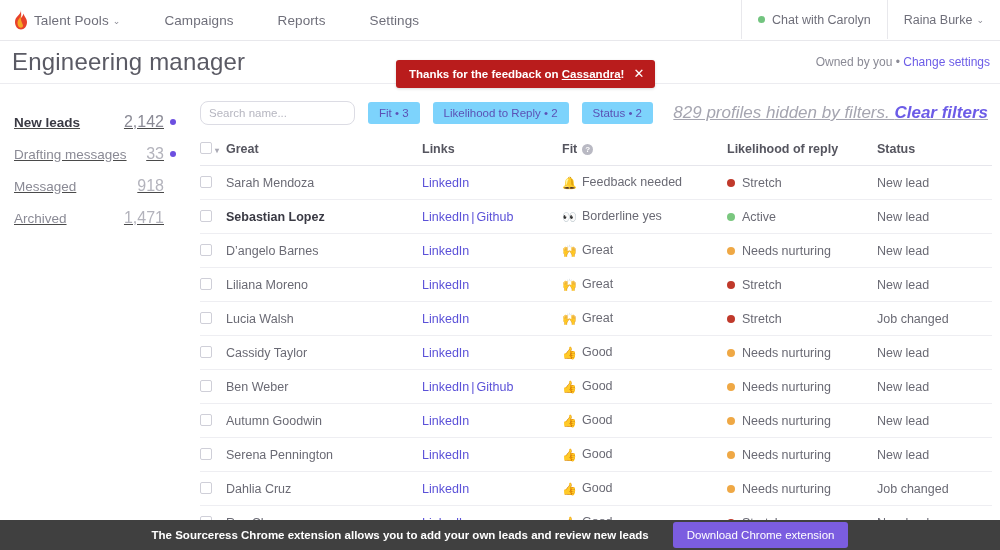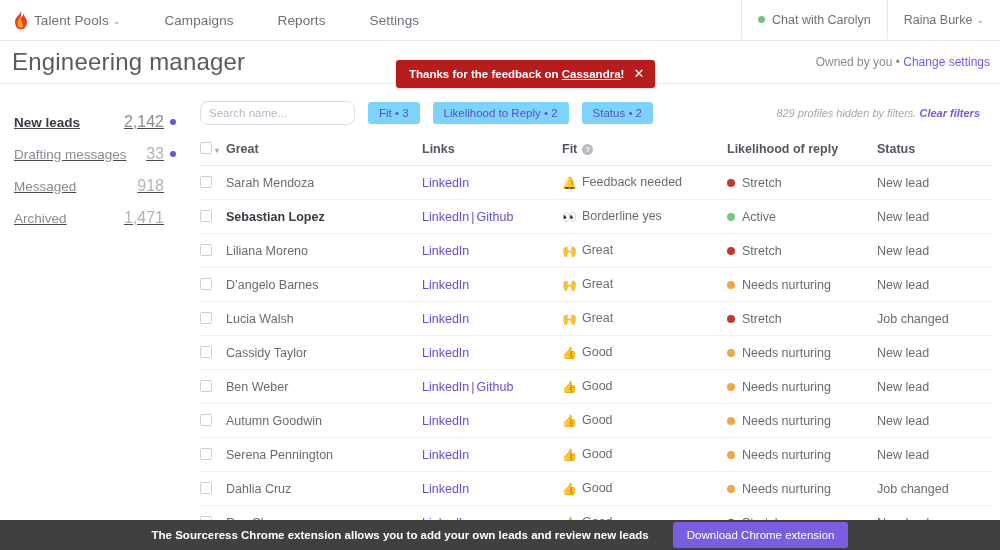--- a/index.html
+++ b/index.html
@@ -78,21 +78,21 @@
     width:155px; height:24px; border:1px solid #dcdce4; border-radius:8px;
     font-size:11.5px; padding:0 8px; color:#4a4a4a; outline:none;
     font-family:"Liberation Sans", sans-serif; background:#fff;
   }
   .search-input::placeholder { color:#b6b6c0; }
   .pill {
     margin-left:13px; background:#7dd3fc; color:#5b51b5; border-radius:3px;
     font-size:11.5px; padding:5px 11px; cursor:pointer; white-space:nowrap;
   }
   .hidden-note {
-    position:absolute; right:12px; font-size:11px; font-style:italic; color:#a5a5b0; white-space:nowrap;
+    position:absolute; right:4px; font-size:17px; font-style:italic; color:#a5a5b0; white-space:nowrap;text-decoration:underline;
   }
   .hidden-note a { color:#6c5ce7; font-weight:bold; text-decoration:none; cursor:pointer; }
 
   
   table.leads { width:100%; border-collapse:collapse; table-layout:fixed; }
   table.leads th {
     text-align:left; font-size:12.5px; color:#55555f; font-weight:bold;
     padding:0 0 9px 0; border-bottom:1px solid #e6e6ec; white-space:nowrap;
   }
   table.leads td {
@@ -240,32 +240,32 @@
             <tr>
               <td class="c-check"><span class="cbox"></span></td>
               <td class="c-name"><span class="name bold">Sebastian Lopez</span></td>
               <td class="c-links"><span class="lnk">LinkedIn</span><span class="sep">|</span><span class="lnk">Github</span></td>
               <td class="c-fit"><span class="emoji">👀</span><span>Borderline yes</span></td>
               <td class="c-like"><span class="sdot" style="background: rgb(122, 199, 127);"></span><span>Active</span></td>
               <td class="c-status"><span>New lead</span></td>
             </tr>
             <tr>
               <td class="c-check"><span class="cbox"></span></td>
+              <td class="c-name"><span class="name">D’angelo Barnes</span></td>
+              <td class="c-links"><span class="lnk">LinkedIn</span></td>
+              <td class="c-fit"><span class="emoji">🙌</span><span>Great</span></td>
+              <td class="c-like"><span class="sdot" style="background: rgb(239, 168, 69);"></span><span>Needs nurturing</span></td>
+              <td class="c-status"><span>New lead</span></td>
+            </tr>
+            <tr>
+              <td class="c-check"><span class="cbox"></span></td>
               <td class="c-name"><span class="name">Liliana Moreno</span></td>
               <td class="c-links"><span class="lnk">LinkedIn</span></td>
               <td class="c-fit"><span class="emoji">🙌</span><span>Great</span></td>
               <td class="c-like"><span class="sdot" style="background: rgb(192, 57, 43);"></span><span>Stretch</span></td>
-              <td class="c-status"><span>New lead</span></td>
-            </tr>
-            <tr>
-              <td class="c-check"><span class="cbox"></span></td>
-              <td class="c-name"><span class="name">D’angelo Barnes</span></td>
-              <td class="c-links"><span class="lnk">LinkedIn</span></td>
-              <td class="c-fit"><span class="emoji">🙌</span><span>Great</span></td>
-              <td class="c-like"><span class="sdot" style="background: rgb(239, 168, 69);"></span><span>Needs nurturing</span></td>
               <td class="c-status"><span>New lead</span></td>
             </tr>
             <tr>
               <td class="c-check"><span class="cbox"></span></td>
               <td class="c-name"><span class="name">Lucia Walsh</span></td>
               <td class="c-links"><span class="lnk">LinkedIn</span></td>
               <td class="c-fit"><span class="emoji">🙌</span><span>Great</span></td>
               <td class="c-like"><span class="sdot" style="background: rgb(192, 57, 43);"></span><span>Stretch</span></td>
               <td class="c-status"><span>Job changed</span></td>
             </tr>

